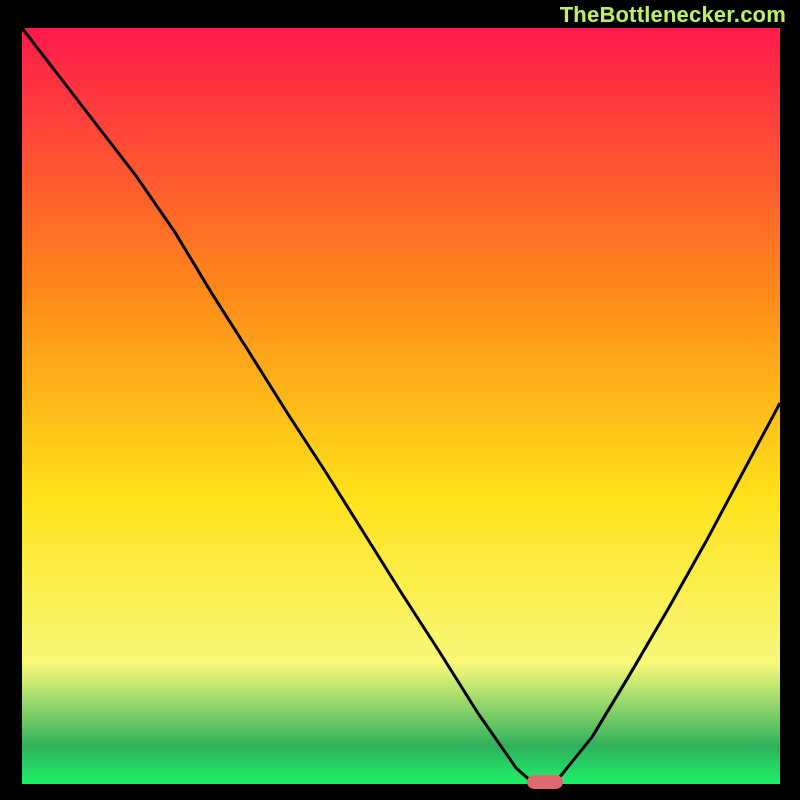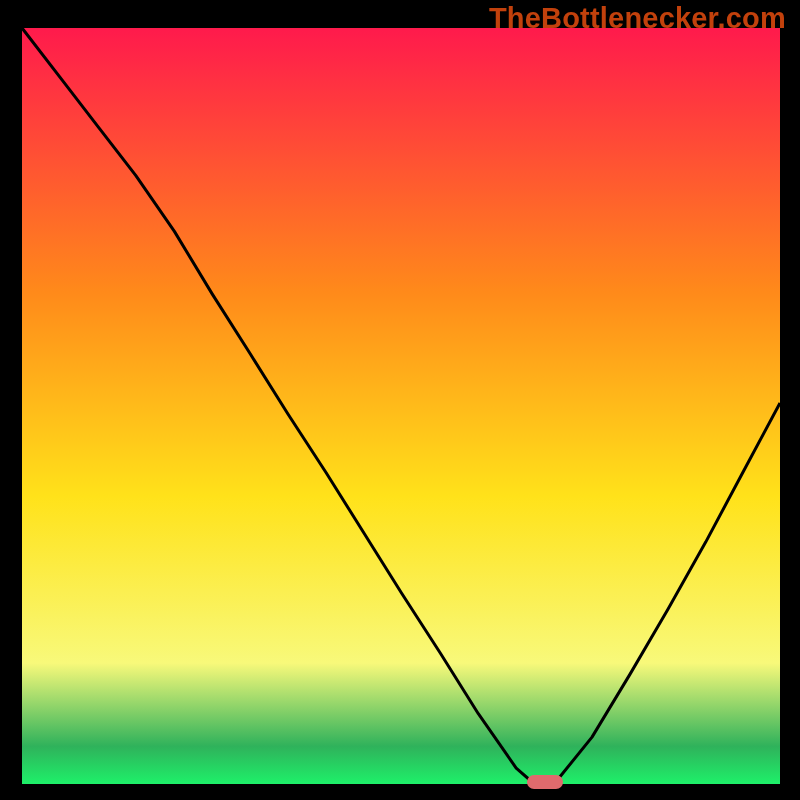--- a/index.html
+++ b/index.html
@@ -14,23 +14,23 @@
     position: relative;
     width: 800px;
     height: 800px;
     background: #000;
   }
   .attribution {
     position: absolute;
     top: 2px;
     right: 14px;
     font-family: Arial, Helvetica, sans-serif;
-    font-size: 29px;
+    font-size: 22px;
     font-weight: bold;
-    color: #c2410c;
+    color: #bef264;
     letter-spacing: 0.2px;
   }
   svg.plot {
     position: absolute;
     left: 0;
     top: 0;
     width: 800px;
     height: 800px;
   }
 </style>

